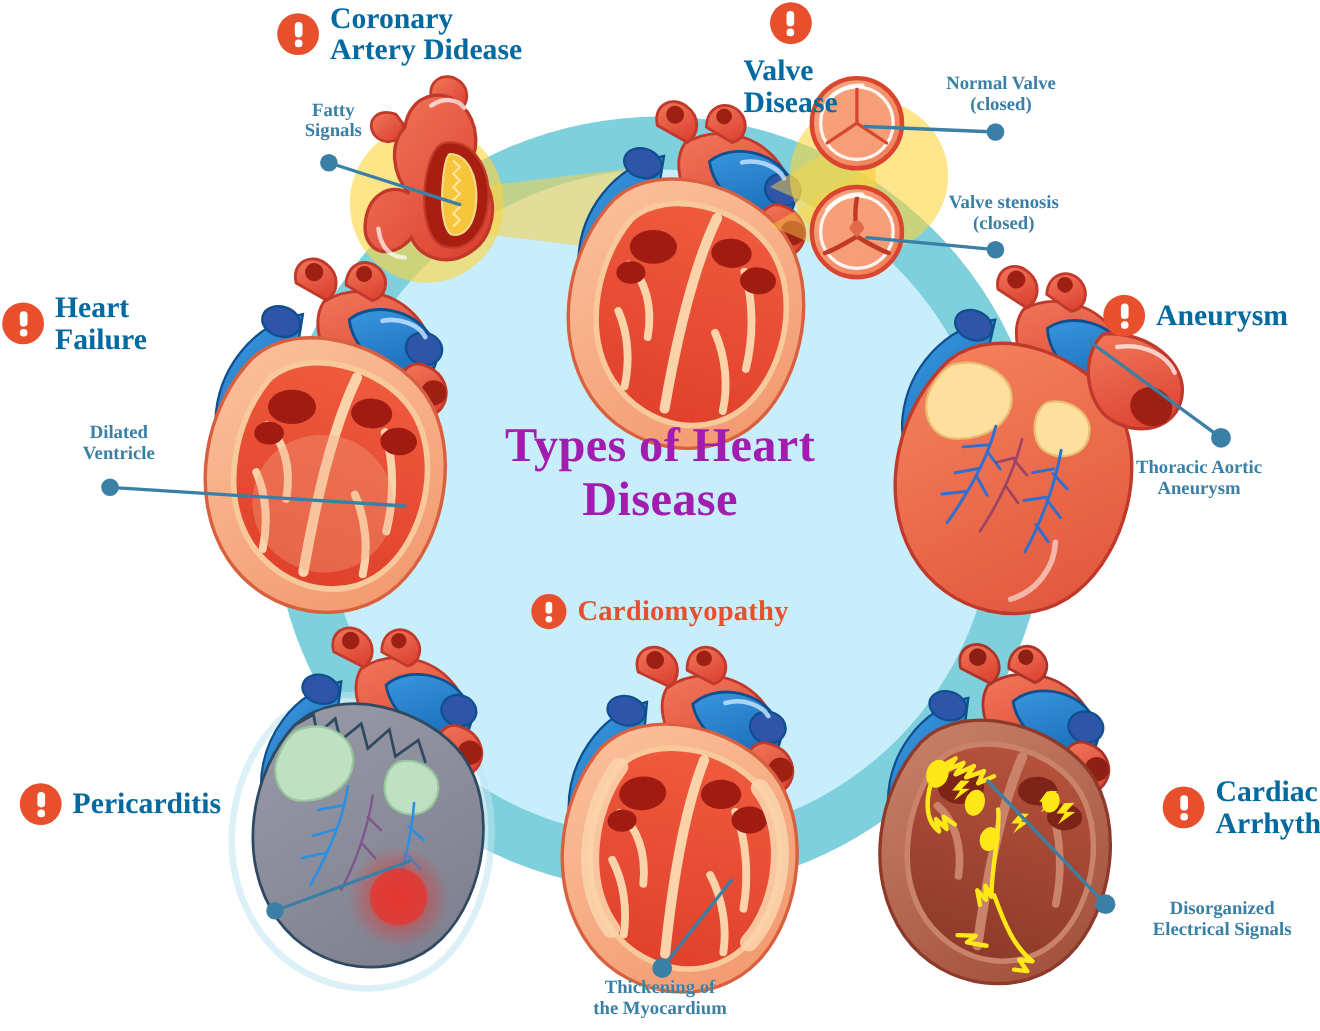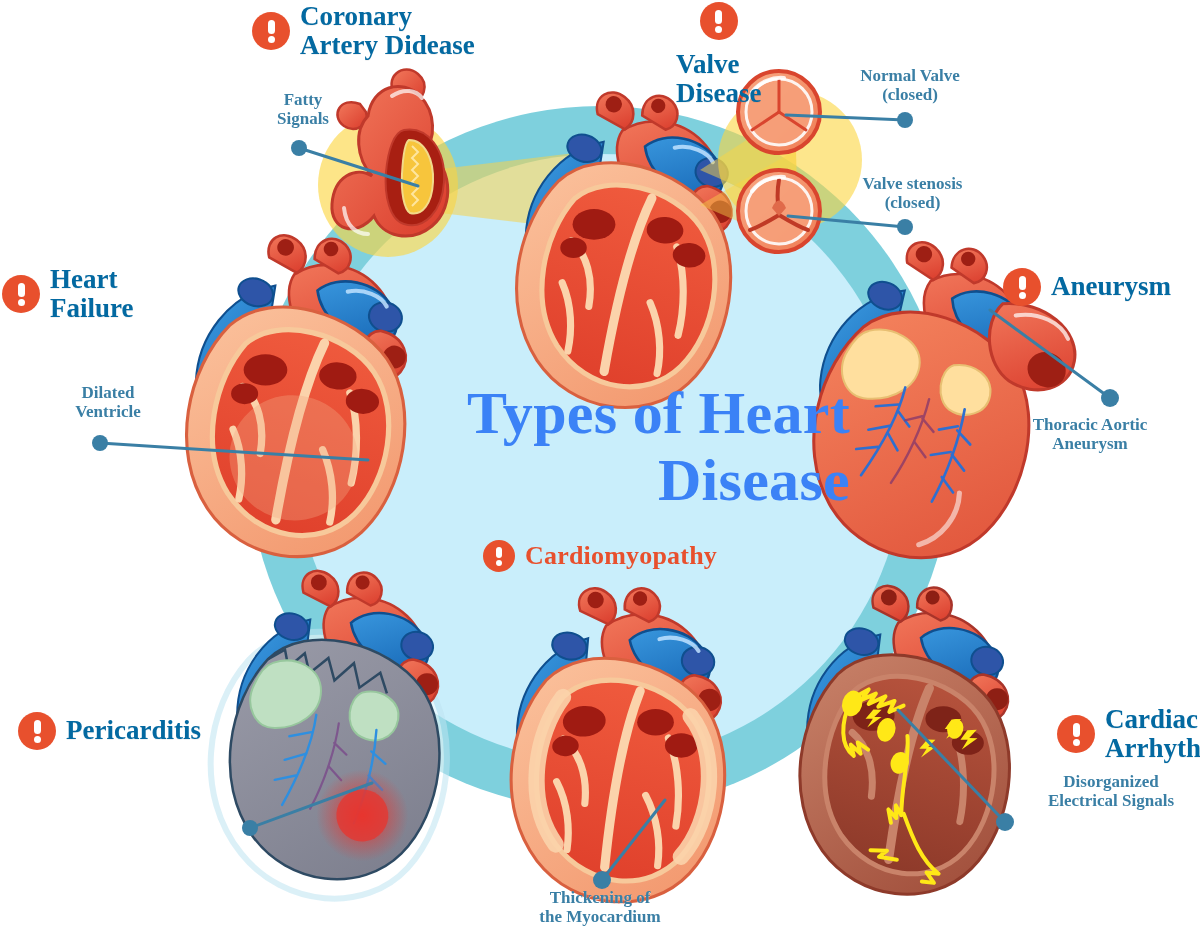--- a/index.html
+++ b/index.html
@@ -15,24 +15,24 @@
     position:absolute;left:248px;top:106px;width:704px;height:704px;
     border-radius:50%;background:#7ed0dd;
   }
   .ring-inner{
     position:absolute;left:296px;top:154px;width:608px;height:608px;
     border-radius:50%;background:#c9eefb;
   }
 
   
   .center-title{
-    position:absolute;left:350px;top:380px;width:500px;text-align:right;
+    position:absolute;left:350px;top:380px;width:500px;text-align:center;
     font-family:"Liberation Serif", serif;
-    font-weight:bold;font-size:60px;line-height:1.12;
-    color:#3b82f6;letter-spacing:.3px;
+    font-weight:bold;font-size:44px;line-height:1.12;
+    color:#a21caf;letter-spacing:.3px;
   }
   .center-sub{
     position:absolute;left:350px;top:540px;width:500px;
     display:flex;align-items:center;justify-content:center;gap:10px;
   }
   .center-sub .txt{
     font-family:"Liberation Serif", serif;
     font-weight:bold;font-size:26px;color:#e8502d;letter-spacing:.2px;
   }
 
@@ -492,21 +492,21 @@
   <div class="callout c" style="left:840px;top:174px;width:145px;">
     <div>Valve stenosis</div>
     <div>(closed)</div>
   </div>
 
   <div class="callout c" style="left:1000px;top:415px;width:180px;">
     <div>Thoracic Aortic</div>
     <div>Aneurysm</div>
   </div>
 
-  <div class="callout c" style="left:1022px;top:772px;width:178px;">
+  <div class="callout c" style="left:1022px;top:816px;width:178px;">
     <div>Disorganized</div>
     <div>Electrical Signals</div>
   </div>
 
   <div class="callout c" style="left:500px;top:888px;width:200px;">
     <div>Thickening of</div>
     <div>the Myocardium</div>
   </div>
 
 

